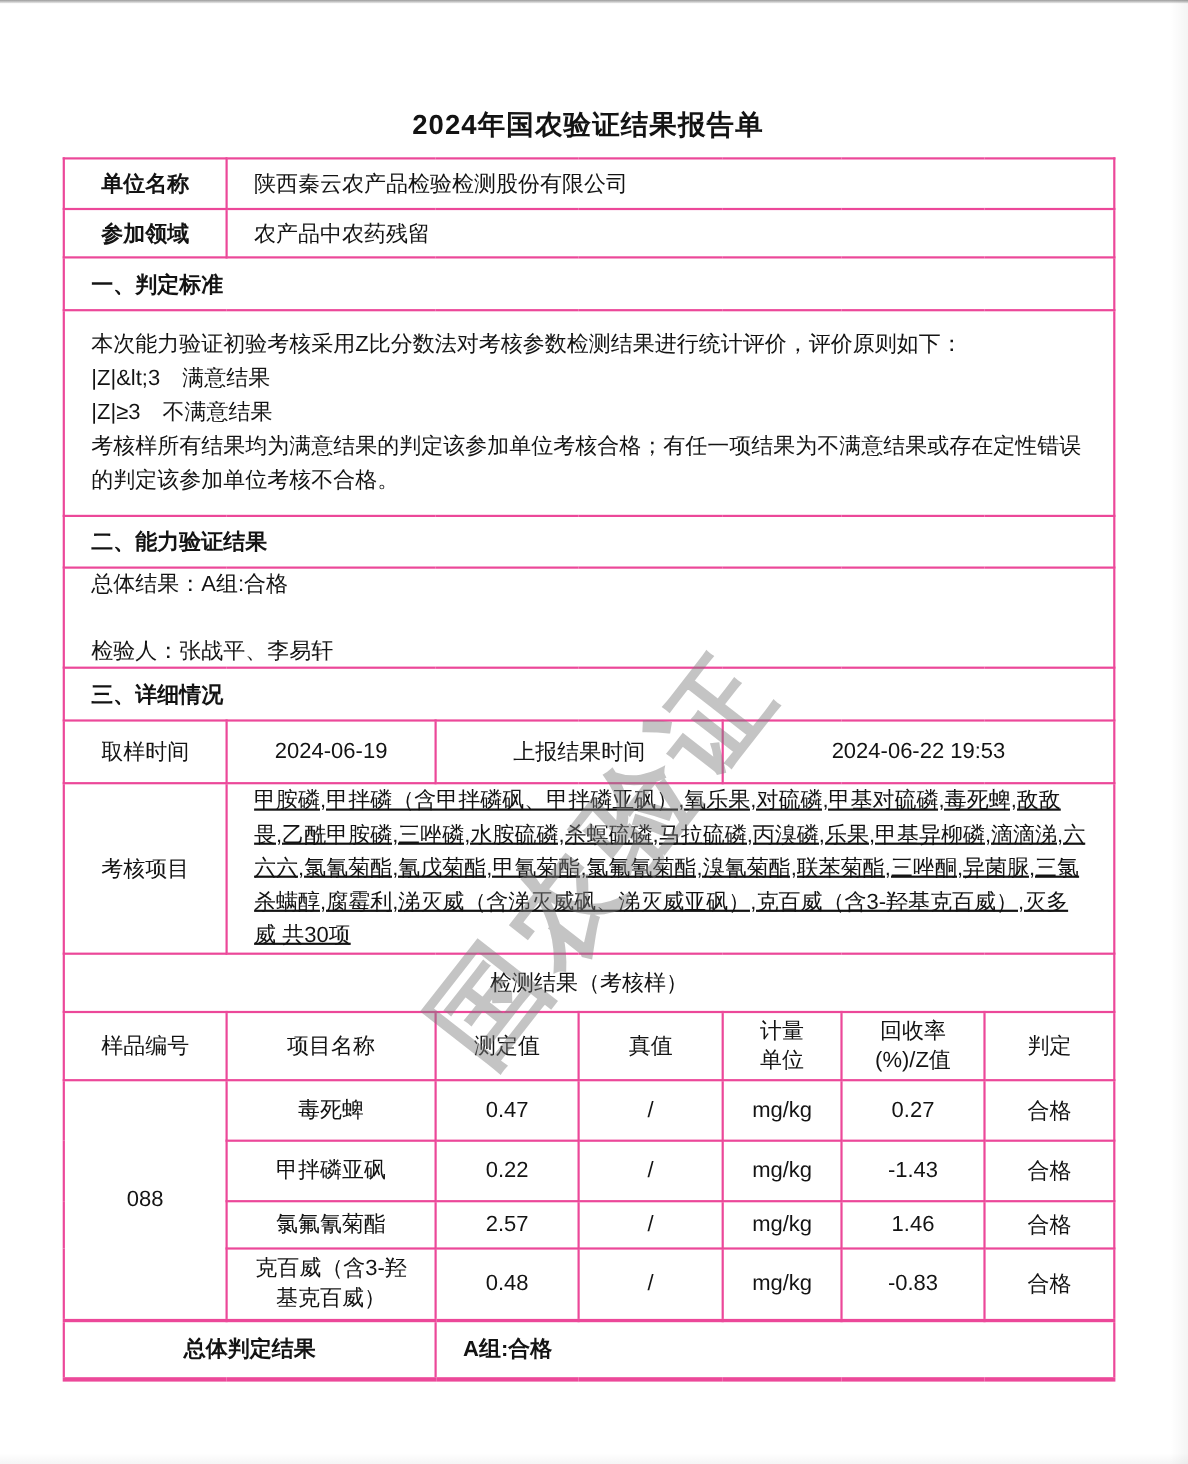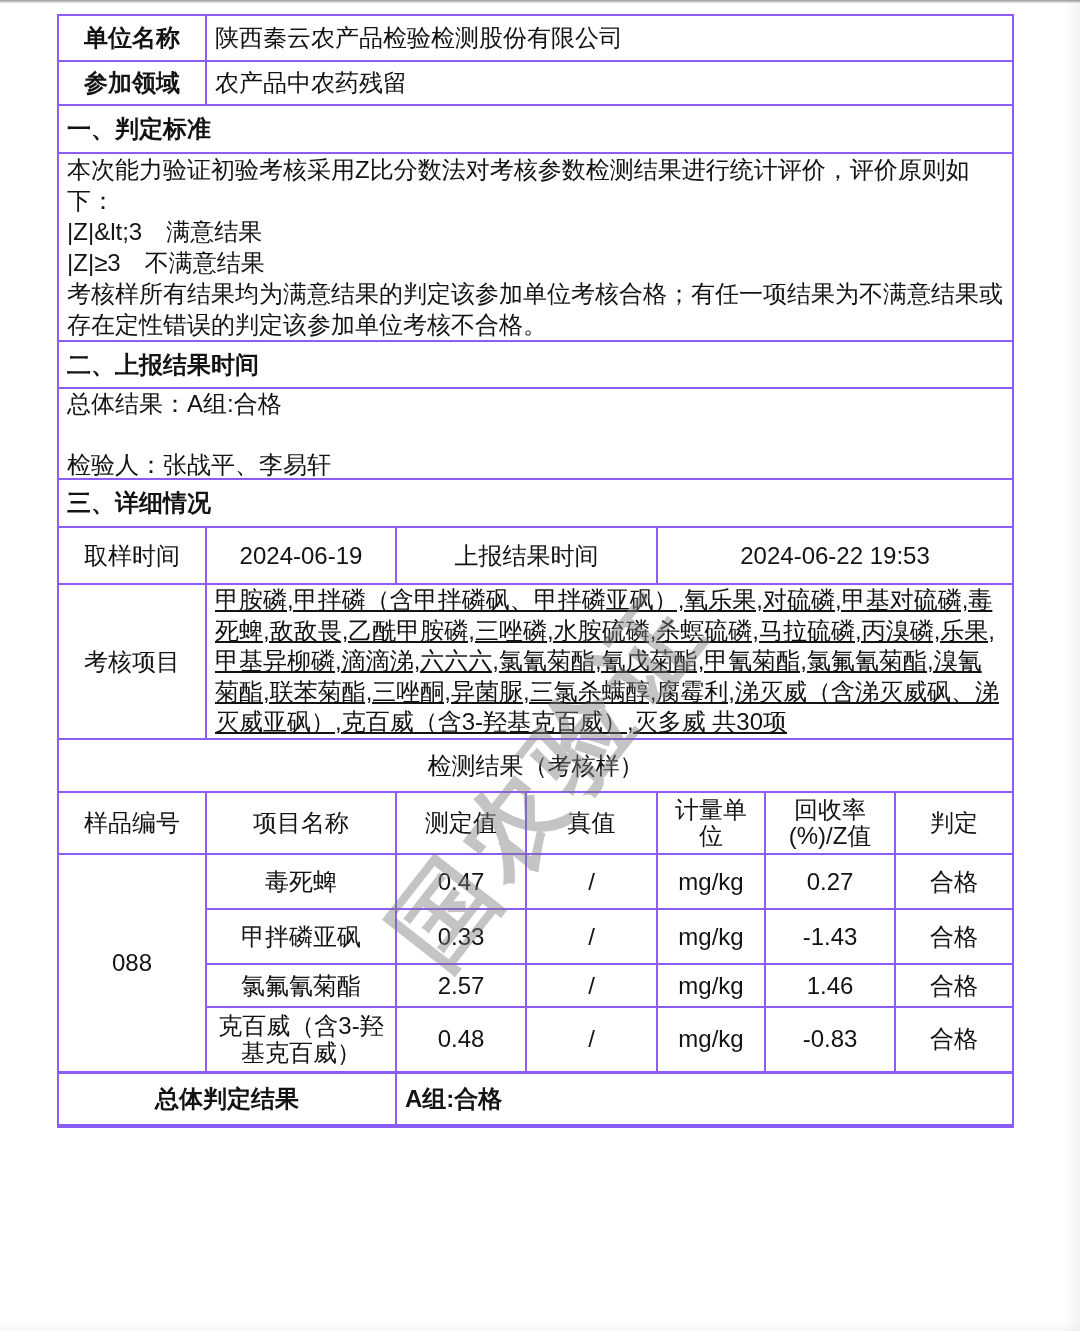--- a/index.html
+++ b/index.html
@@ -14,22 +14,22 @@
     background:linear-gradient(to right,rgba(0,0,0,0),rgba(0,0,0,0.045));z-index:6;}
   .edge-bottom{position:absolute;bottom:0;left:0;width:1080px;height:10px;
     background:linear-gradient(to bottom,rgba(0,0,0,0),rgba(0,0,0,0.04));z-index:6;}
 
   .doc{position:absolute;left:57px;top:0;width:955px;}
   .title{margin:100px 0 0 0;font-size:25px;font-weight:700;text-align:center;
     letter-spacing:1px;line-height:29px;}
 
   table.report{border-collapse:collapse;table-layout:fixed;width:955px;margin-top:14px;
     position:relative;z-index:2;background:transparent;}
-  table.report td{border:2px solid #8b5cf6;font-size:24px;vertical-align:middle;
-    padding:0 8px;word-break:break-all;}
+  table.report td{border:2px solid #ec4899;font-size:20px;vertical-align:middle;
+    padding:0 24px;word-break:break-all;}
   td.lbl{font-weight:700;text-align:center;padding:0 4px;}
   td.val{text-align:left;padding-left:12px;}
   td.sec{font-weight:700;font-size:21px;text-align:left;padding-left:8px;}
   td.para{vertical-align:top;padding:7px 10px;}
   .pline{line-height:31px;white-space:pre-wrap;}
   td.block{vertical-align:top;padding:14px 10px 0 10px;}
   .bline{line-height:25px;}
   .bline + .bline{margin-top:36px;}
   td.ctr{text-align:center;}
   td.items-text{vertical-align:top;padding:6px 10px;line-height:30.5px;text-decoration:underline;}
@@ -49,20 +49,21 @@
 </head>
 <body>
 
 <div class="edge-top"></div>
 <div class="edge-right"></div>
 <div class="edge-bottom"></div>
 
 <div class="watermark">国农验证</div>
 
 <div class="doc">
+  <div class="title">2024年国农验证结果报告单</div>
 
   <table class="report">
     <colgroup>
       <col style="width:148px">
         <col style="width:190px">
         <col style="width:130px">
       <col style="width:131px">
         <col style="width:108px">
         <col style="width:130px">
       <col style="width:118px">
@@ -86,21 +87,21 @@
     <tr style="height:187px">
       <td class="para" colspan="7">
         <div class="pline">本次能力验证初验考核采用Z比分数法对考核参数检测结果进行统计评价，评价原则如下：</div>
         <div class="pline">|Z|&amp;lt;3　满意结果</div>
         <div class="pline">|Z|≥3　不满意结果</div>
         <div class="pline">考核样所有结果均为满意结果的判定该参加单位考核合格；有任一项结果为不满意结果或存在定性错误的判定该参加单位考核不合格。</div>
       </td>
     </tr>
 
     <tr style="height:47px">
-      <td class="sec" colspan="7">二、上报结果时间</td>
+      <td class="sec" colspan="7">二、能力验证结果</td>
     </tr>
 
     <tr style="height:91px">
       <td class="block" colspan="7">
         <div class="bline">总体结果：A组:合格</div>
         <div class="bline">检验人：张战平、李易轩</div>
       </td>
     </tr>
 
     <tr style="height:48px">
@@ -138,21 +139,21 @@
       <td class="name-wrap">毒死蜱</td>
       <td class="num">0.47</td>
       <td class="num">/</td>
       <td class="num">mg/kg</td>
       <td class="num">0.27</td>
       <td class="num">合格</td>
     </tr>
 
     <tr style="height:55px">
       <td class="name-wrap">甲拌磷亚砜</td>
-      <td class="num">0.33</td>
+      <td class="num">0.22</td>
       <td class="num">/</td>
       <td class="num">mg/kg</td>
       <td class="num">-1.43</td>
       <td class="num">合格</td>
     </tr>
 
     <tr style="height:43px">
       <td class="name-wrap">氯氟氰菊酯</td>
       <td class="num">2.57</td>
       <td class="num">/</td>

